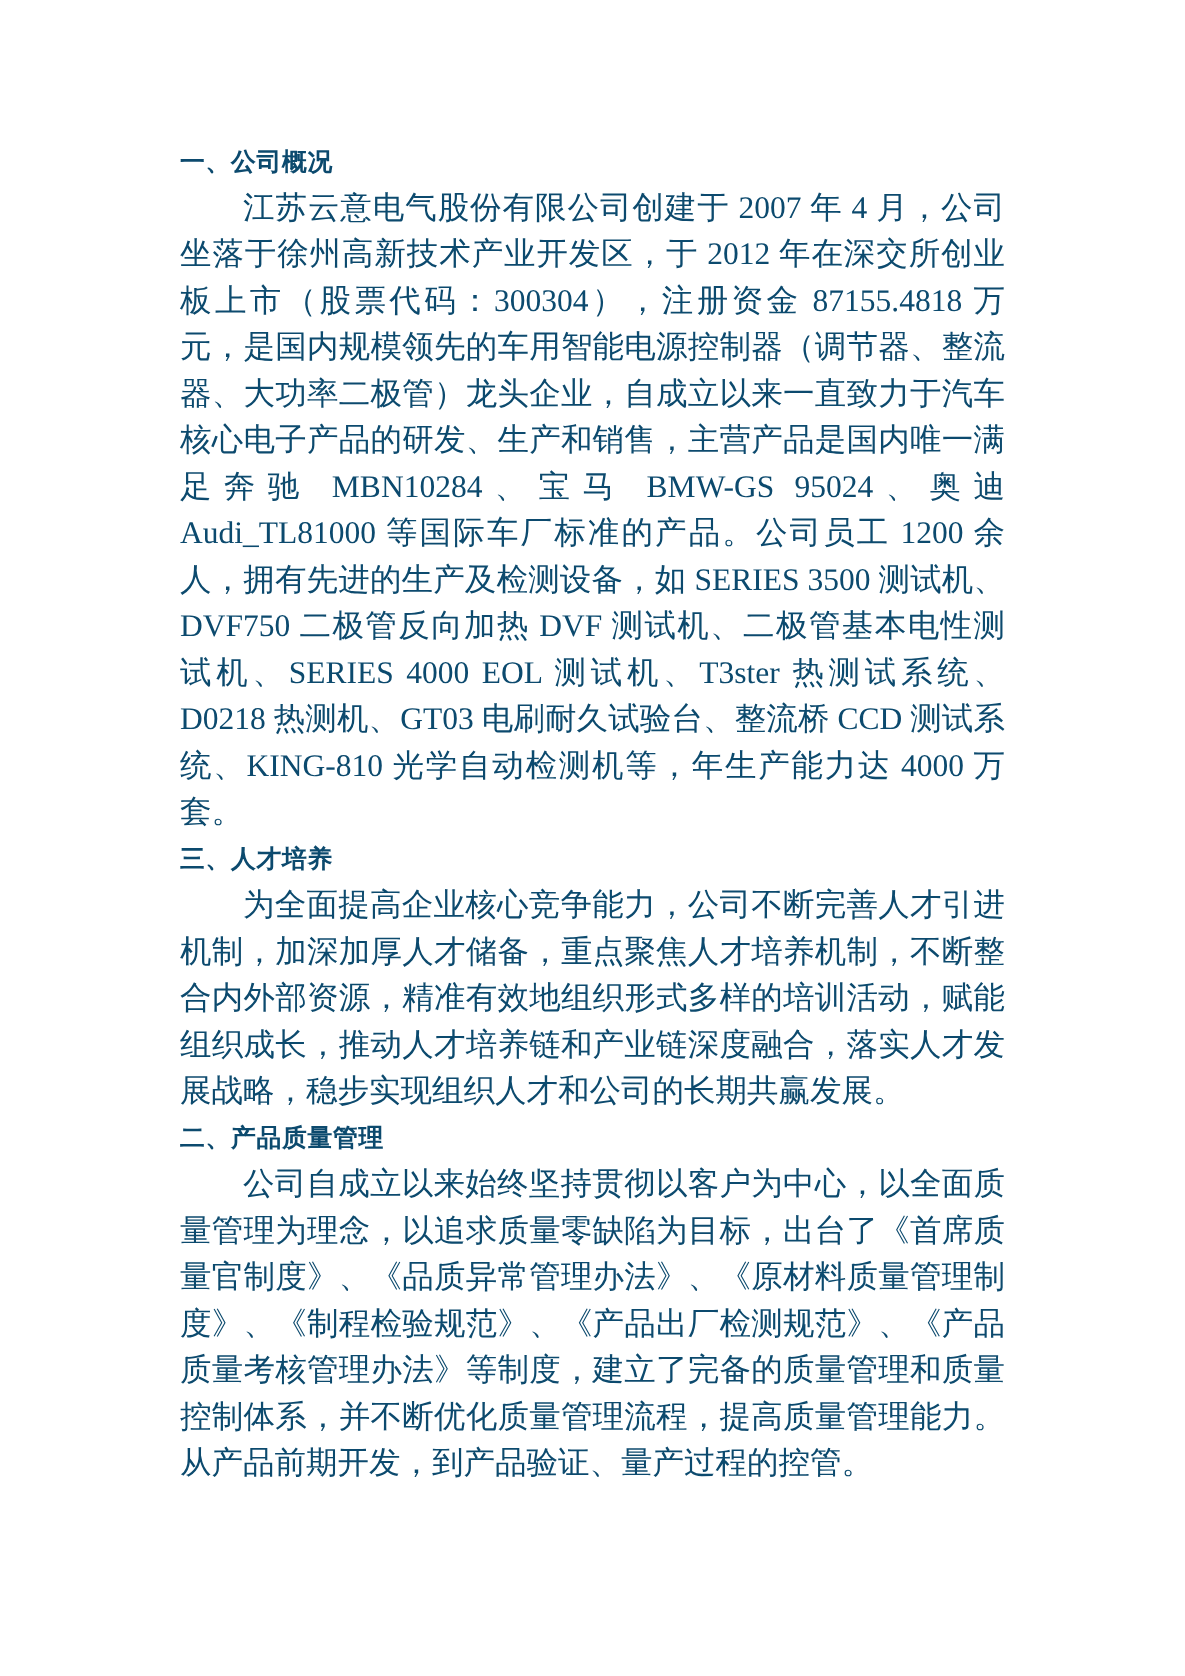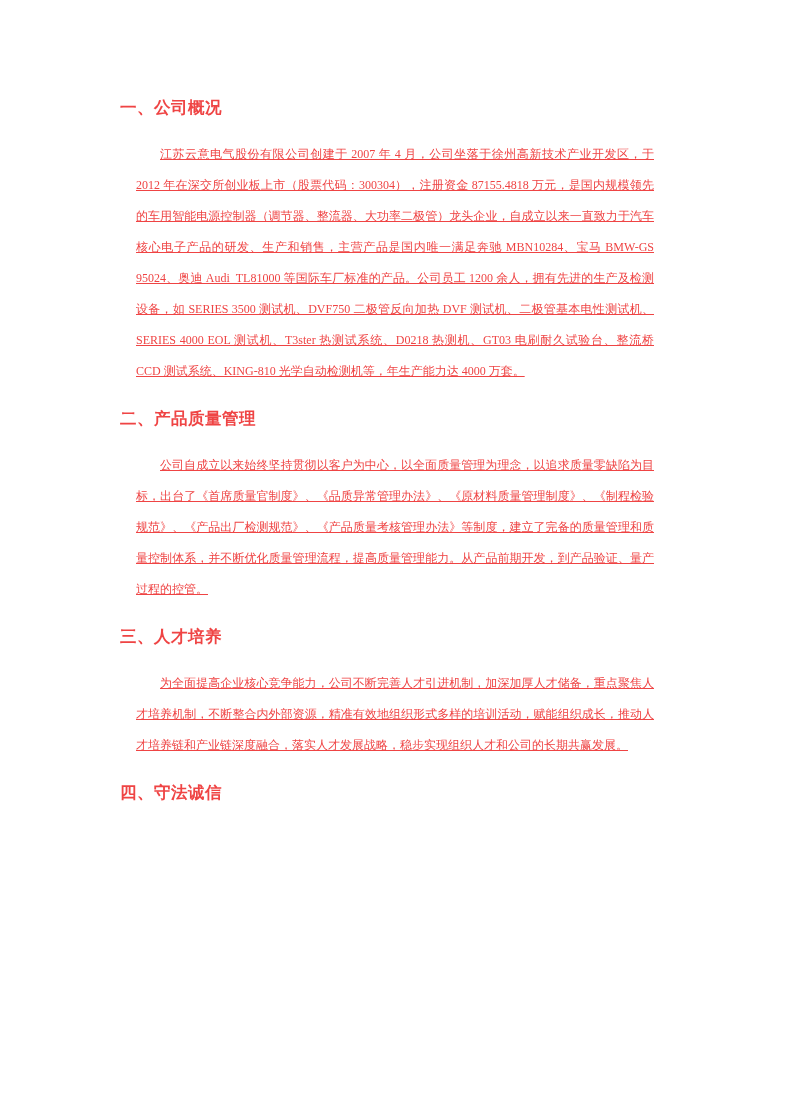--- a/index.html
+++ b/index.html
@@ -7,67 +7,63 @@
     padding: 0;
     background: #ffffff;
   }
   .page {
     position: relative;
     width: 790px;
     height: 1105px;
     background: #ffffff;
     overflow: hidden;
     font-family: "Liberation Serif", "DejaVu Serif", serif;
-    color: #ef4444;
+    color: #0c4a6e;
   }
   .content {
     position: absolute;
     left: 120px;
     top: 92px;
     width: 550px;
   }
   .doc-section {
     margin: 0;
     padding: 0;
   }
   .heading {
     font-size: 16.5px;
     font-weight: 700;
     line-height: 31px;
     margin: 0;
     letter-spacing: 0.5px;
   }
   .para {
-    font-size: 12px;
+    font-size: 21px;
     line-height: 31px;
-    margin: 16px;
+    margin: 0;
     text-align: justify;
     text-indent: 2em;
-    text-decoration: underline;
   }
 </style>
 </head>
 <body>
 
 <div class="page">
   <main class="content">
 
     <section class="doc-section">
       <h2 class="heading">一、公司概况</h2>
       <p class="para">江苏云意电气股份有限公司创建于 2007 年 4 月，公司坐落于徐州高新技术产业开发区，于 2012 年在深交所创业板上市（股票代码：300304），注册资金 87155.4818 万元，是国内规模领先的车用智能电源控制器（调节器、整流器、大功率二极管）龙头企业，自成立以来一直致力于汽车核心电子产品的研发、生产和销售，主营产品是国内唯一满足奔驰 MBN10284、宝马 BMW-GS 95024、奥迪 Audi_TL81000 等国际车厂标准的产品。公司员工 1200 余人，拥有先进的生产及检测设备，如 SERIES 3500 测试机、DVF750 二极管反向加热 DVF 测试机、二极管基本电性测试机、SERIES 4000 EOL 测试机、T3ster 热测试系统、D0218 热测机、GT03 电刷耐久试验台、整流桥 CCD 测试系统、KING-810 光学自动检测机等，年生产能力达 4000 万套。</p>
     </section>
 
     <section class="doc-section">
-      <h2 class="heading">二、产品质量管理</h2>
-      <p class="para">公司自成立以来始终坚持贯彻以客户为中心，以全面质量管理为理念，以追求质量零缺陷为目标，出台了《首席质量官制度》、《品质异常管理办法》、《原材料质量管理制度》、《制程检验规范》、《产品出厂检测规范》、《产品质量考核管理办法》等制度，建立了完备的质量管理和质量控制体系，并不断优化质量管理流程，提高质量管理能力。从产品前期开发，到产品验证、量产过程的控管。</p>
-    </section>
-
-    <section class="doc-section">
       <h2 class="heading">三、人才培养</h2>
       <p class="para">为全面提高企业核心竞争能力，公司不断完善人才引进机制，加深加厚人才储备，重点聚焦人才培养机制，不断整合内外部资源，精准有效地组织形式多样的培训活动，赋能组织成长，推动人才培养链和产业链深度融合，落实人才发展战略，稳步实现组织人才和公司的长期共赢发展。</p>
     </section>
 
     <section class="doc-section">
-      <h2 class="heading">四、守法诚信</h2>
+      <h2 class="heading">二、产品质量管理</h2>
+      <p class="para">公司自成立以来始终坚持贯彻以客户为中心，以全面质量管理为理念，以追求质量零缺陷为目标，出台了《首席质量官制度》、《品质异常管理办法》、《原材料质量管理制度》、《制程检验规范》、《产品出厂检测规范》、《产品质量考核管理办法》等制度，建立了完备的质量管理和质量控制体系，并不断优化质量管理流程，提高质量管理能力。从产品前期开发，到产品验证、量产过程的控管。</p>
     </section>
+
 
   </main>
 </div>
 
 </body></html>

